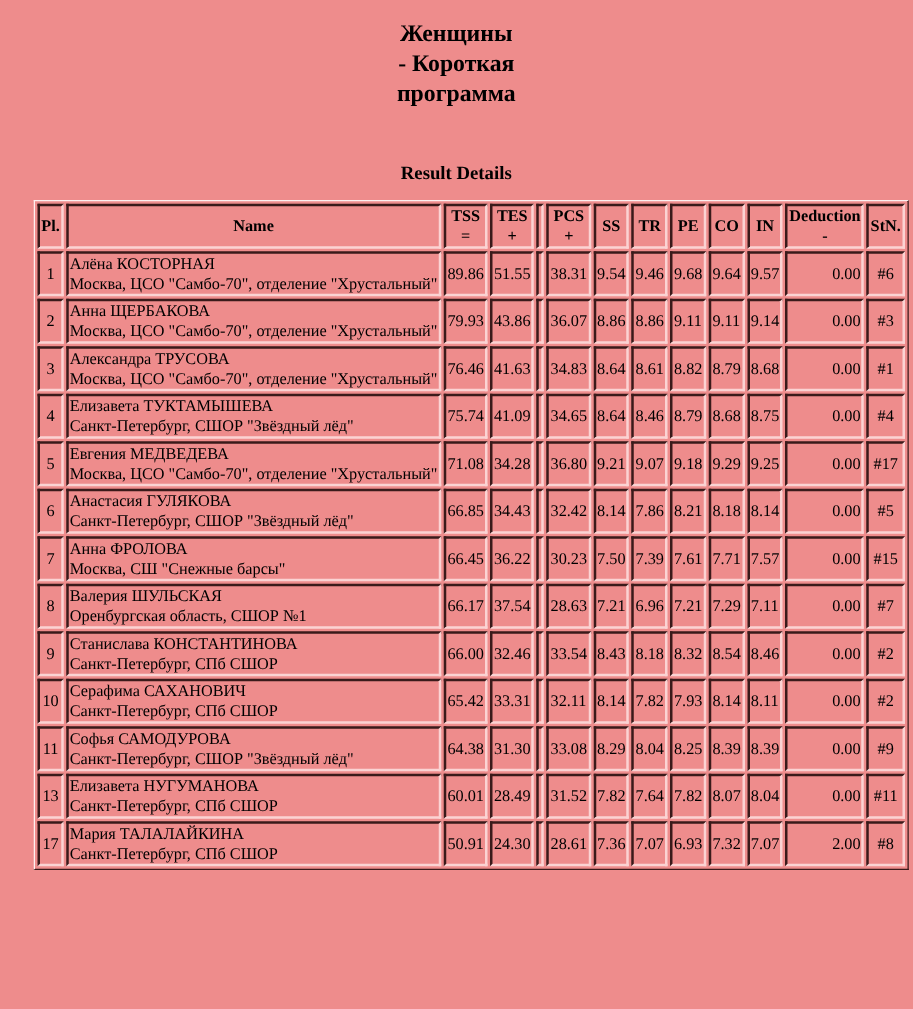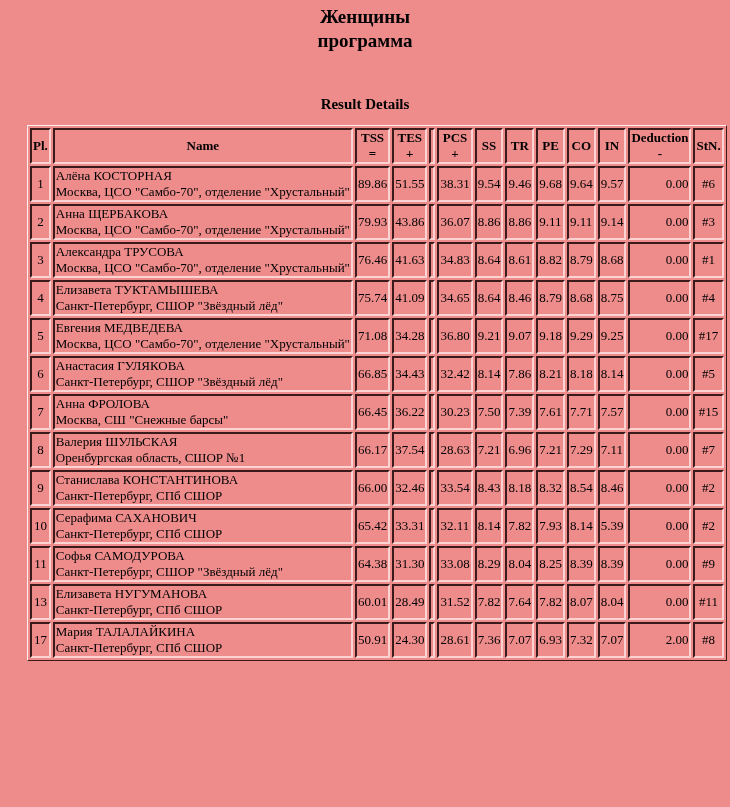--- a/index.html
+++ b/index.html
@@ -13,21 +13,21 @@
       overflow: hidden;
       font-family: "Liberation Serif", "DejaVu Serif", serif;
       color: #000;
     }
     .title {
       text-align: center;
       font-weight: bold;
       font-size: 19px;
       line-height: 24px;
       margin: 0;
-      padding-top: 5px;
+      padding-top: 16px;
     }
     .title div { margin: 0; }
     .subtitle {
       text-align: center;
       font-weight: bold;
       font-size: 15px;
       margin: 42px 0 12px 0;
       line-height: 18px;
     }
     table.results {
@@ -65,20 +65,21 @@
     td.ded { text-align: right; width: 66px; margin-left: 41px; }
     td.stn { text-align: center; }
     td.gap, th.gap { width: 2px; padding: 0; }
     .name-line { display: block; }
   </style>
 </head>
 <body>
 
 <div class="title">
   <div>Женщины</div>
+  <div>- Короткая</div>
   <div>программа</div>
 </div>
 
 <div class="subtitle">Result Details</div>
 
 <table class="results">
   <thead>
     <tr>
       <th>Pl.</th>
       <th style="width:300px">Name</th>
@@ -265,21 +266,21 @@
           <span class="name-line">Санкт-Петербург, СПб СШОР</span>
         </td>
         <td class="num">65.42</td>
         <td class="num">33.31</td>
         <td class="gap"></td>
         <td class="num">32.11</td>
         <td class="num">8.14</td>
         <td class="num">7.82</td>
         <td class="num">7.93</td>
         <td class="num">8.14</td>
-        <td class="num">5.39</td>
+        <td class="num">8.11</td>
         <td class="ded">0.00</td>
         <td class="stn">#2</td>
       </tr>
       <tr>
         <td class="pl">11</td>
         <td class="name">
           <span class="name-line">Софья САМОДУРОВА</span>
           <span class="name-line">Санкт-Петербург, СШОР "Звёздный лёд"</span>
         </td>
         <td class="num">64.38</td>

